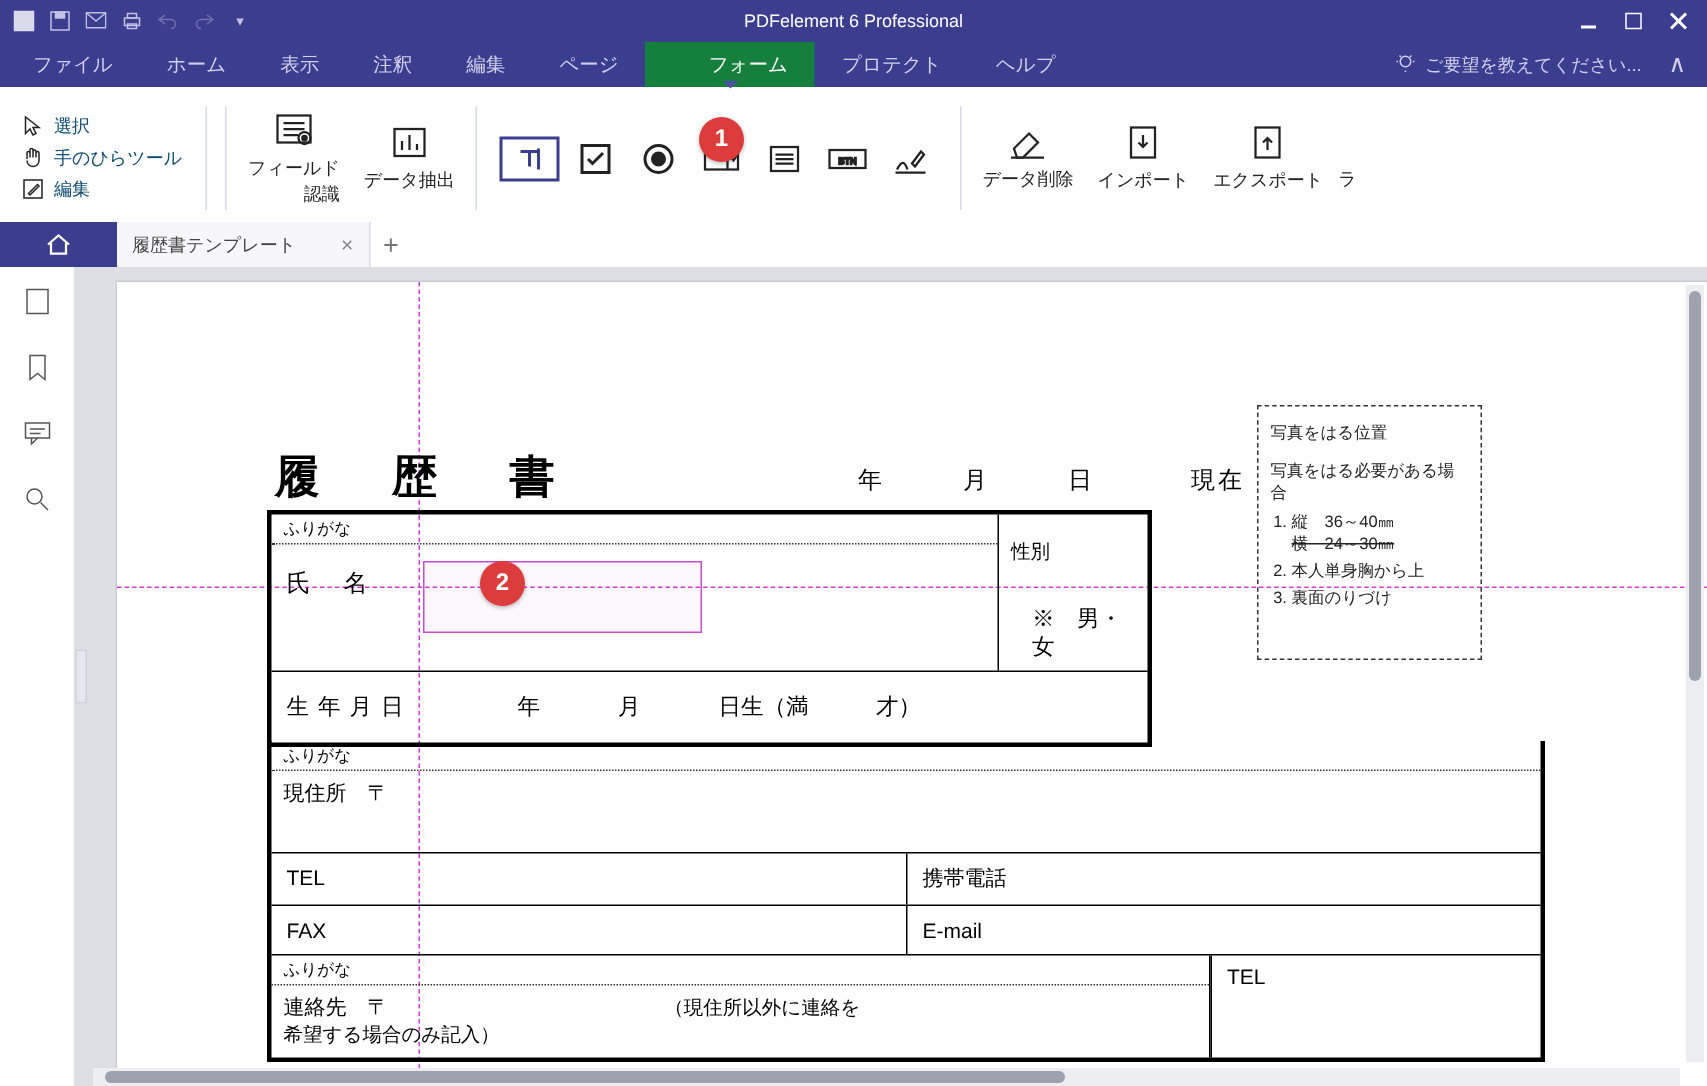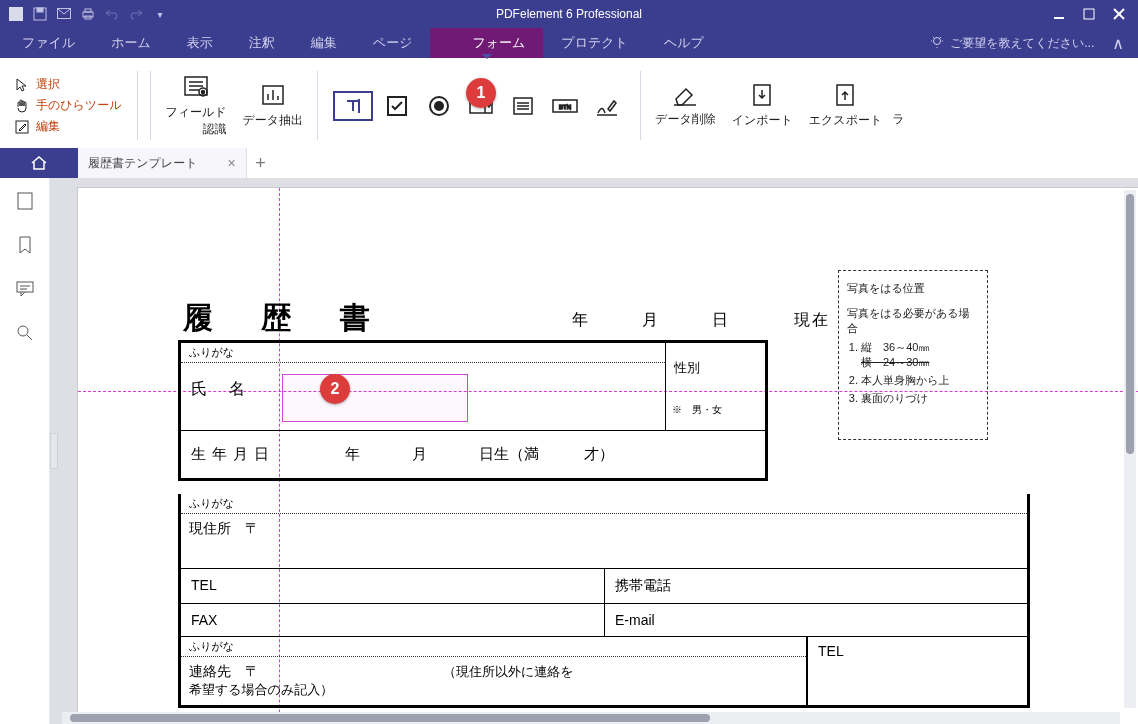--- a/index.html
+++ b/index.html
@@ -9,30 +9,30 @@
 .titlebar { height: 28px; background: #3b3e8f; display: flex; align-items: center; color: #fff; font-size: 12px; position: relative; }
 .titlebar .tb-left { display: flex; align-items: center; gap: 8px; padding-left: 8px; }
 .titlebar .tb-icon { width: 16px; height: 16px; display: inline-flex; align-items: center; justify-content: center; opacity: .9; }
 .titlebar .title { position: absolute; left: 0; right: 0; text-align: center; pointer-events: none; }
 .titlebar .tb-right { margin-left: auto; display: flex; align-items: center; gap: 4px; padding-right: 6px; }
 .winbtn { width: 26px; height: 20px; display: inline-flex; align-items: center; justify-content: center; color: #fff; }
 
 
 .menubar { height: 30px; background: #3b3e8f; display: flex; align-items: center; padding: 0 4px; position: relative; }
 .menubar .mitem { color: #cfd0ee; font-size: 13px; padding: 6px 18px; cursor: pointer; }
-.menubar .mitem.active { background: #701a75; color: #fff; position: relative; padding-left: 42px; }
+.menubar .mitem.active { background: #15803d; color: #fff; position: relative; padding-left: 42px; }
 .menubar .mitem.active::after { content: ""; position: absolute; bottom: -1px; left: 50%; transform: translateX(-50%); border-left: 5px solid transparent; border-right: 5px solid transparent; border-top: 5px solid #4b4fa7; }
 .menubar .help { margin-left: auto; display: flex; align-items: center; gap: 6px; color: #cfd0ee; font-size: 12px; padding-right: 8px; }
 .menubar .chev { color: #cfd0ee; padding: 0 10px; }
 
 
 .ribbon { height: 90px; background: #fff; border-top: 1px solid #fff; display: flex; align-items: stretch; padding: 4px 6px 0 4px; }
 .ribbon .group { display: flex; flex-direction: column; justify-content: center; padding: 0 6px; }
 .ribbon .sep { width: 1px; background: #d8d9e6; margin: 8px 6px; }
-.ribbon .smallrow { display: flex; align-items: flex-end; gap: 6px; font-size: 12px; color: #c2410c; padding: 2px 4px; cursor: pointer; }
+.ribbon .smallrow { display: flex; align-items: flex-start; gap: 6px; font-size: 12px; color: #0c4a6e; padding: 2px 4px; cursor: pointer; }
 .ribbon .bigbtn { display: flex; flex-direction: column; align-items: center; justify-content: center; font-size: 12px; color: #3b3e8f; padding: 2px 8px; cursor: pointer; min-width: 64px; }
 .ribbon .bigbtn.black { color: #222; }
 .ribbon .bigbtn svg, .ribbon .bigbtn .glyph { margin-bottom: 4px; }
 .ribbon .iconbtn { width: 36px; height: 36px; display: inline-flex; align-items: center; justify-content: center; margin: 0 3px; cursor: pointer; }
 .ribbon .iconbtn.boxed { border: 2px solid #3b3e8f; height: 30px; width: 40px; }
 .ribbon .iconbtn svg { display:block; }
 .iconrow { display:flex; align-items:center; flex-wrap: nowrap; }
 
 
 .tabstrip { height: 30px; background: #fff; display: flex; align-items: center; border-top: 0; }
@@ -60,21 +60,21 @@
 .photo-box { position: absolute; left: 760px; top: 82px; width: 150px; height: 170px; border: 1px dashed #333; font-size: 11px; padding: 10px 8px; font-family: sans-serif; color: #222; }
 .photo-box .pb-title { text-align: left; margin-bottom: 10px; }
 .photo-box ol { list-style: decimal; padding-left: 14px; }
 .photo-box li { margin-bottom: 3px; }
 
 .form-table { position: absolute; left: 100px; top: 152px; border: 3px solid #000; width: 590px; font-family: "MS Mincho",serif; font-size: 14px; }
 .ft-furigana { font-size: 11px; padding: 2px 8px; border-bottom: 1px dotted #333; }
 .ft-name-label { font-size: 16px; letter-spacing: 22px; padding: 16px 8px 30px 10px; }
 .ft-seibetsu { border-left: 1px solid #000; width: 100px; }
 .ft-seibetsu .lbl { padding: 16px 8px; font-size: 13px; }
-.ft-seibetsu .val { padding: 10px 6px 6px; font-size: 10px; }
+.ft-seibetsu .val { padding: 10px 6px 6px; font-size: 15px; margin-left: 16px; }
 .ft-birth { border-top: 1px solid #000; padding: 14px 10px; font-size: 15px; display:flex; gap: 8px; }
 .ft-birth .lbl { letter-spacing: 6px; margin-right: 40px; }
 .ft-birth .sp2 { margin: 0 22px; }
 
 .addr-block { position: absolute; left: 100px; top: 306px; width: 852px; border-left: 3px solid #000; border-right: 3px solid #000; border-bottom: 3px solid #000; font-family: "MS Mincho",serif; font-size: 14px; }
 .ab-furigana { font-size: 11px; padding: 2px 8px; border-bottom: 1px dotted #333; }
 .ab-addr { padding: 6px 8px 30px; border-bottom: 1px solid #000; }
 .ab-row { display: flex; border-bottom: 1px solid #000; }
 .ab-half { width: 50%; padding: 8px 10px; }
 .ab-half + .ab-half { border-left: 1px solid #000; }

